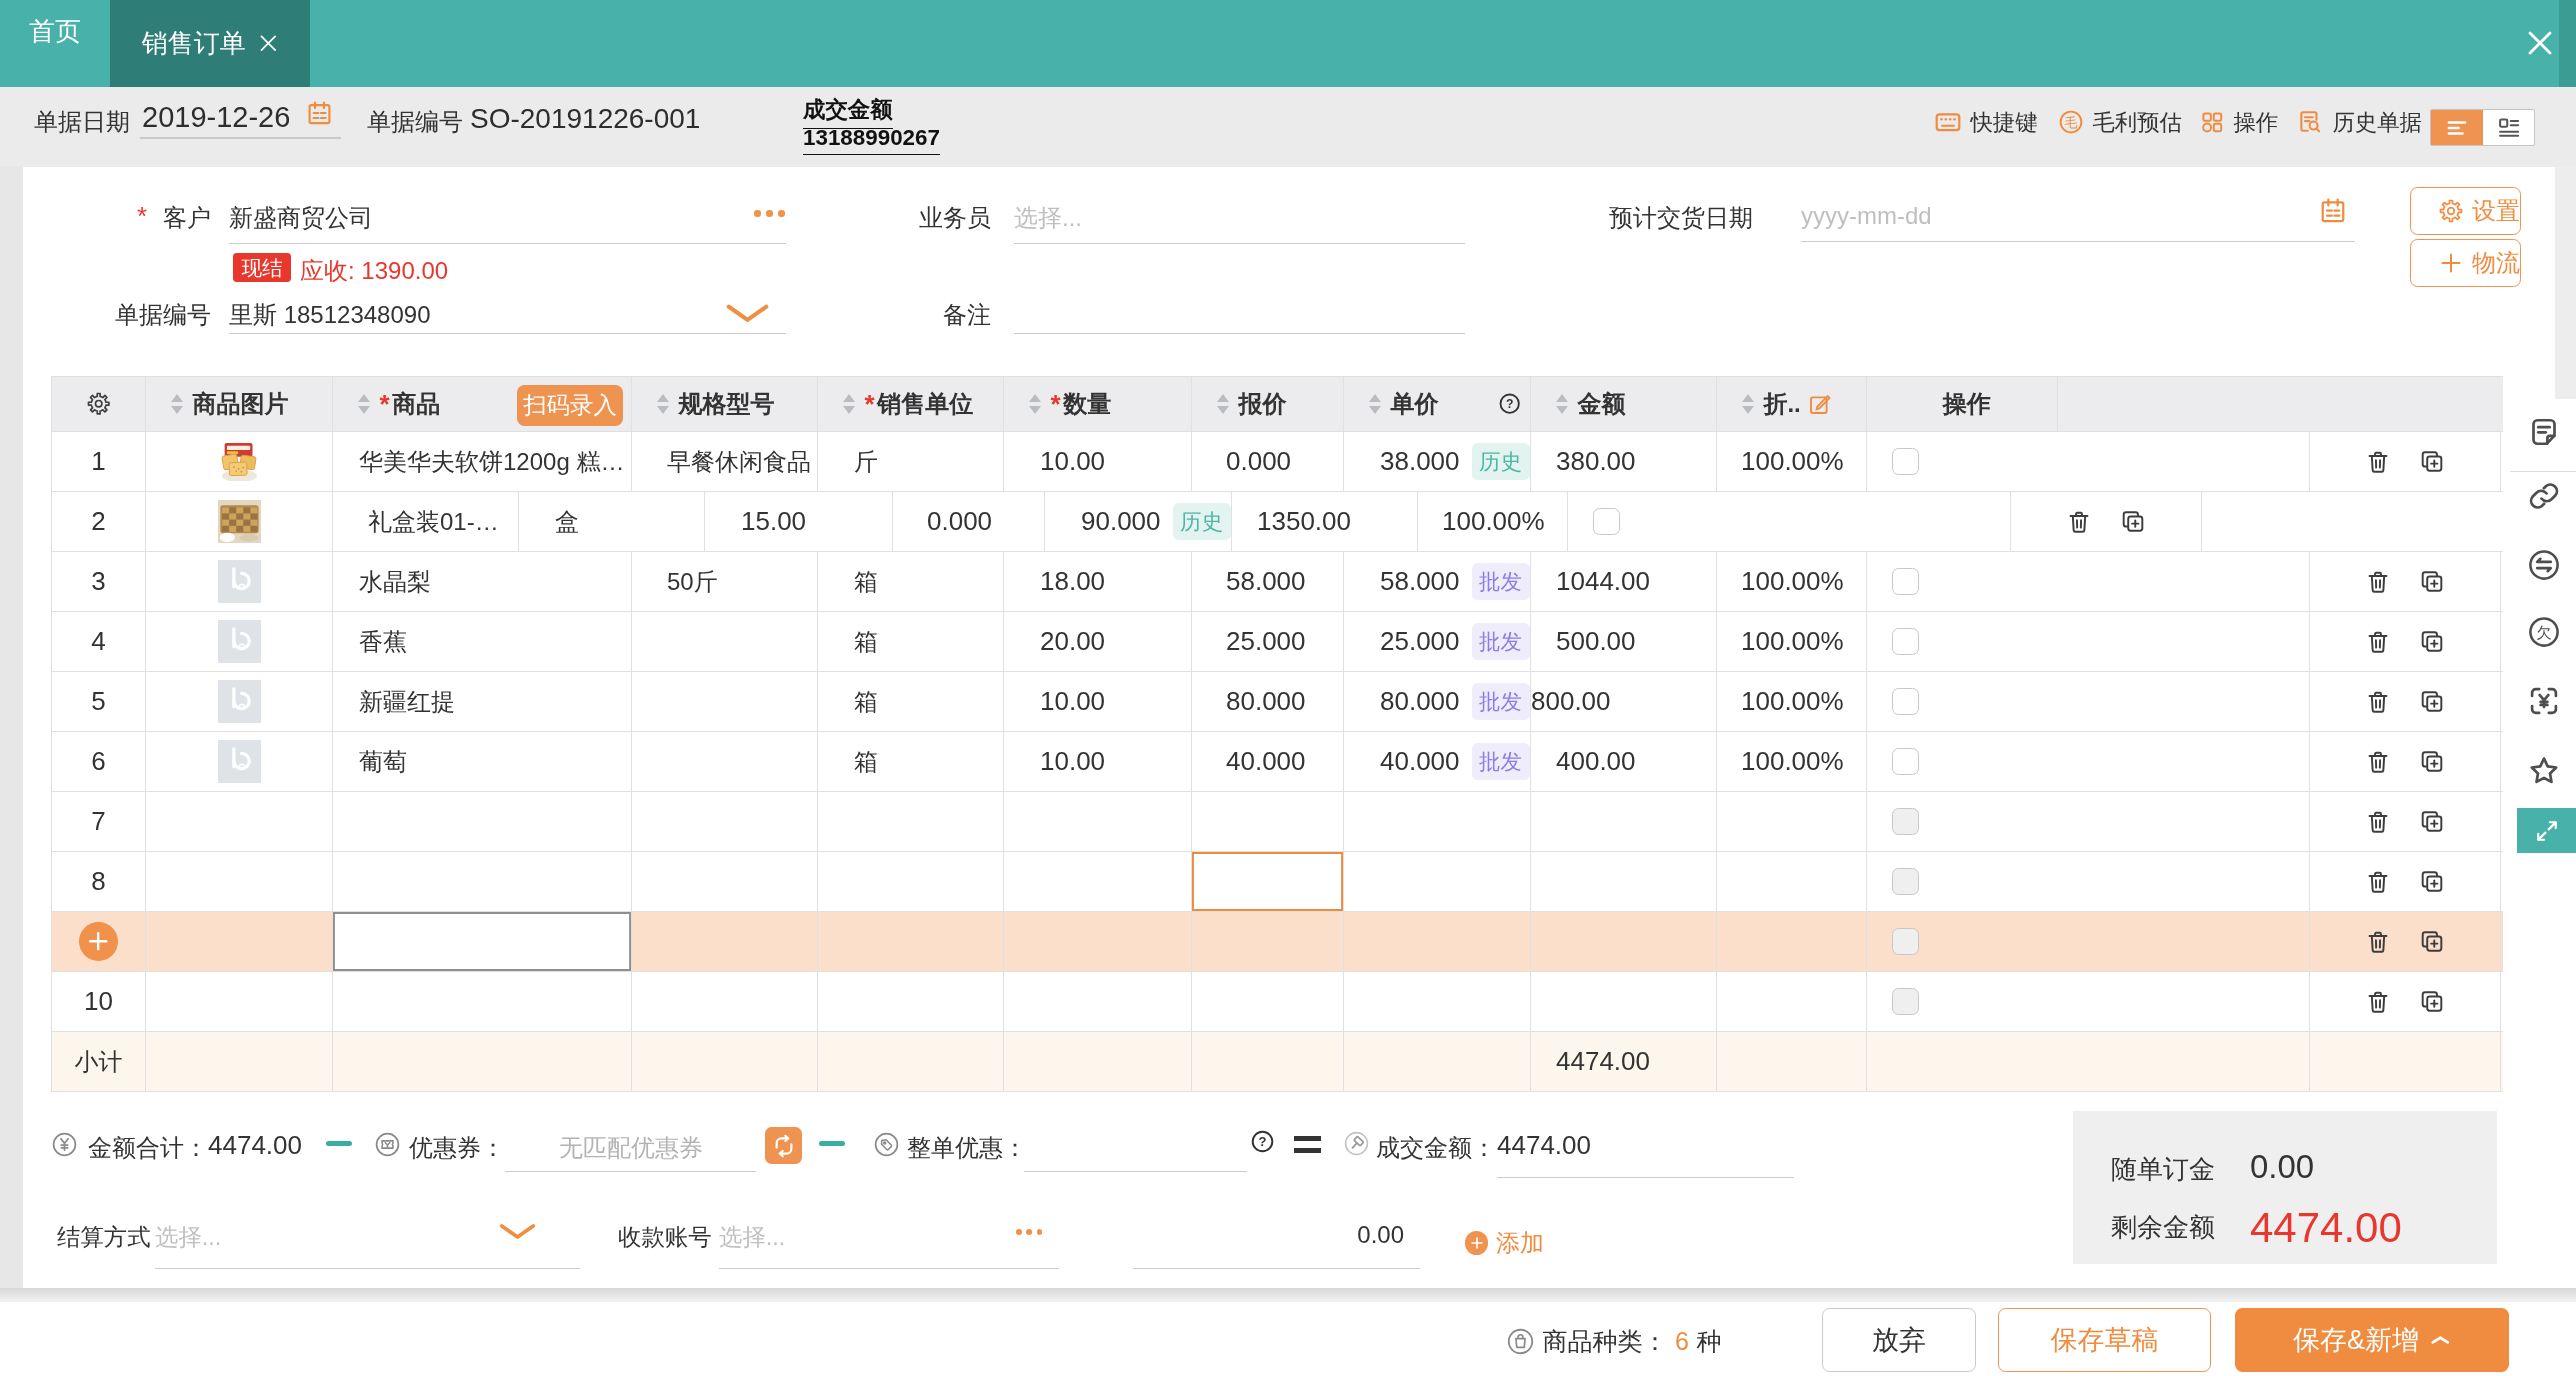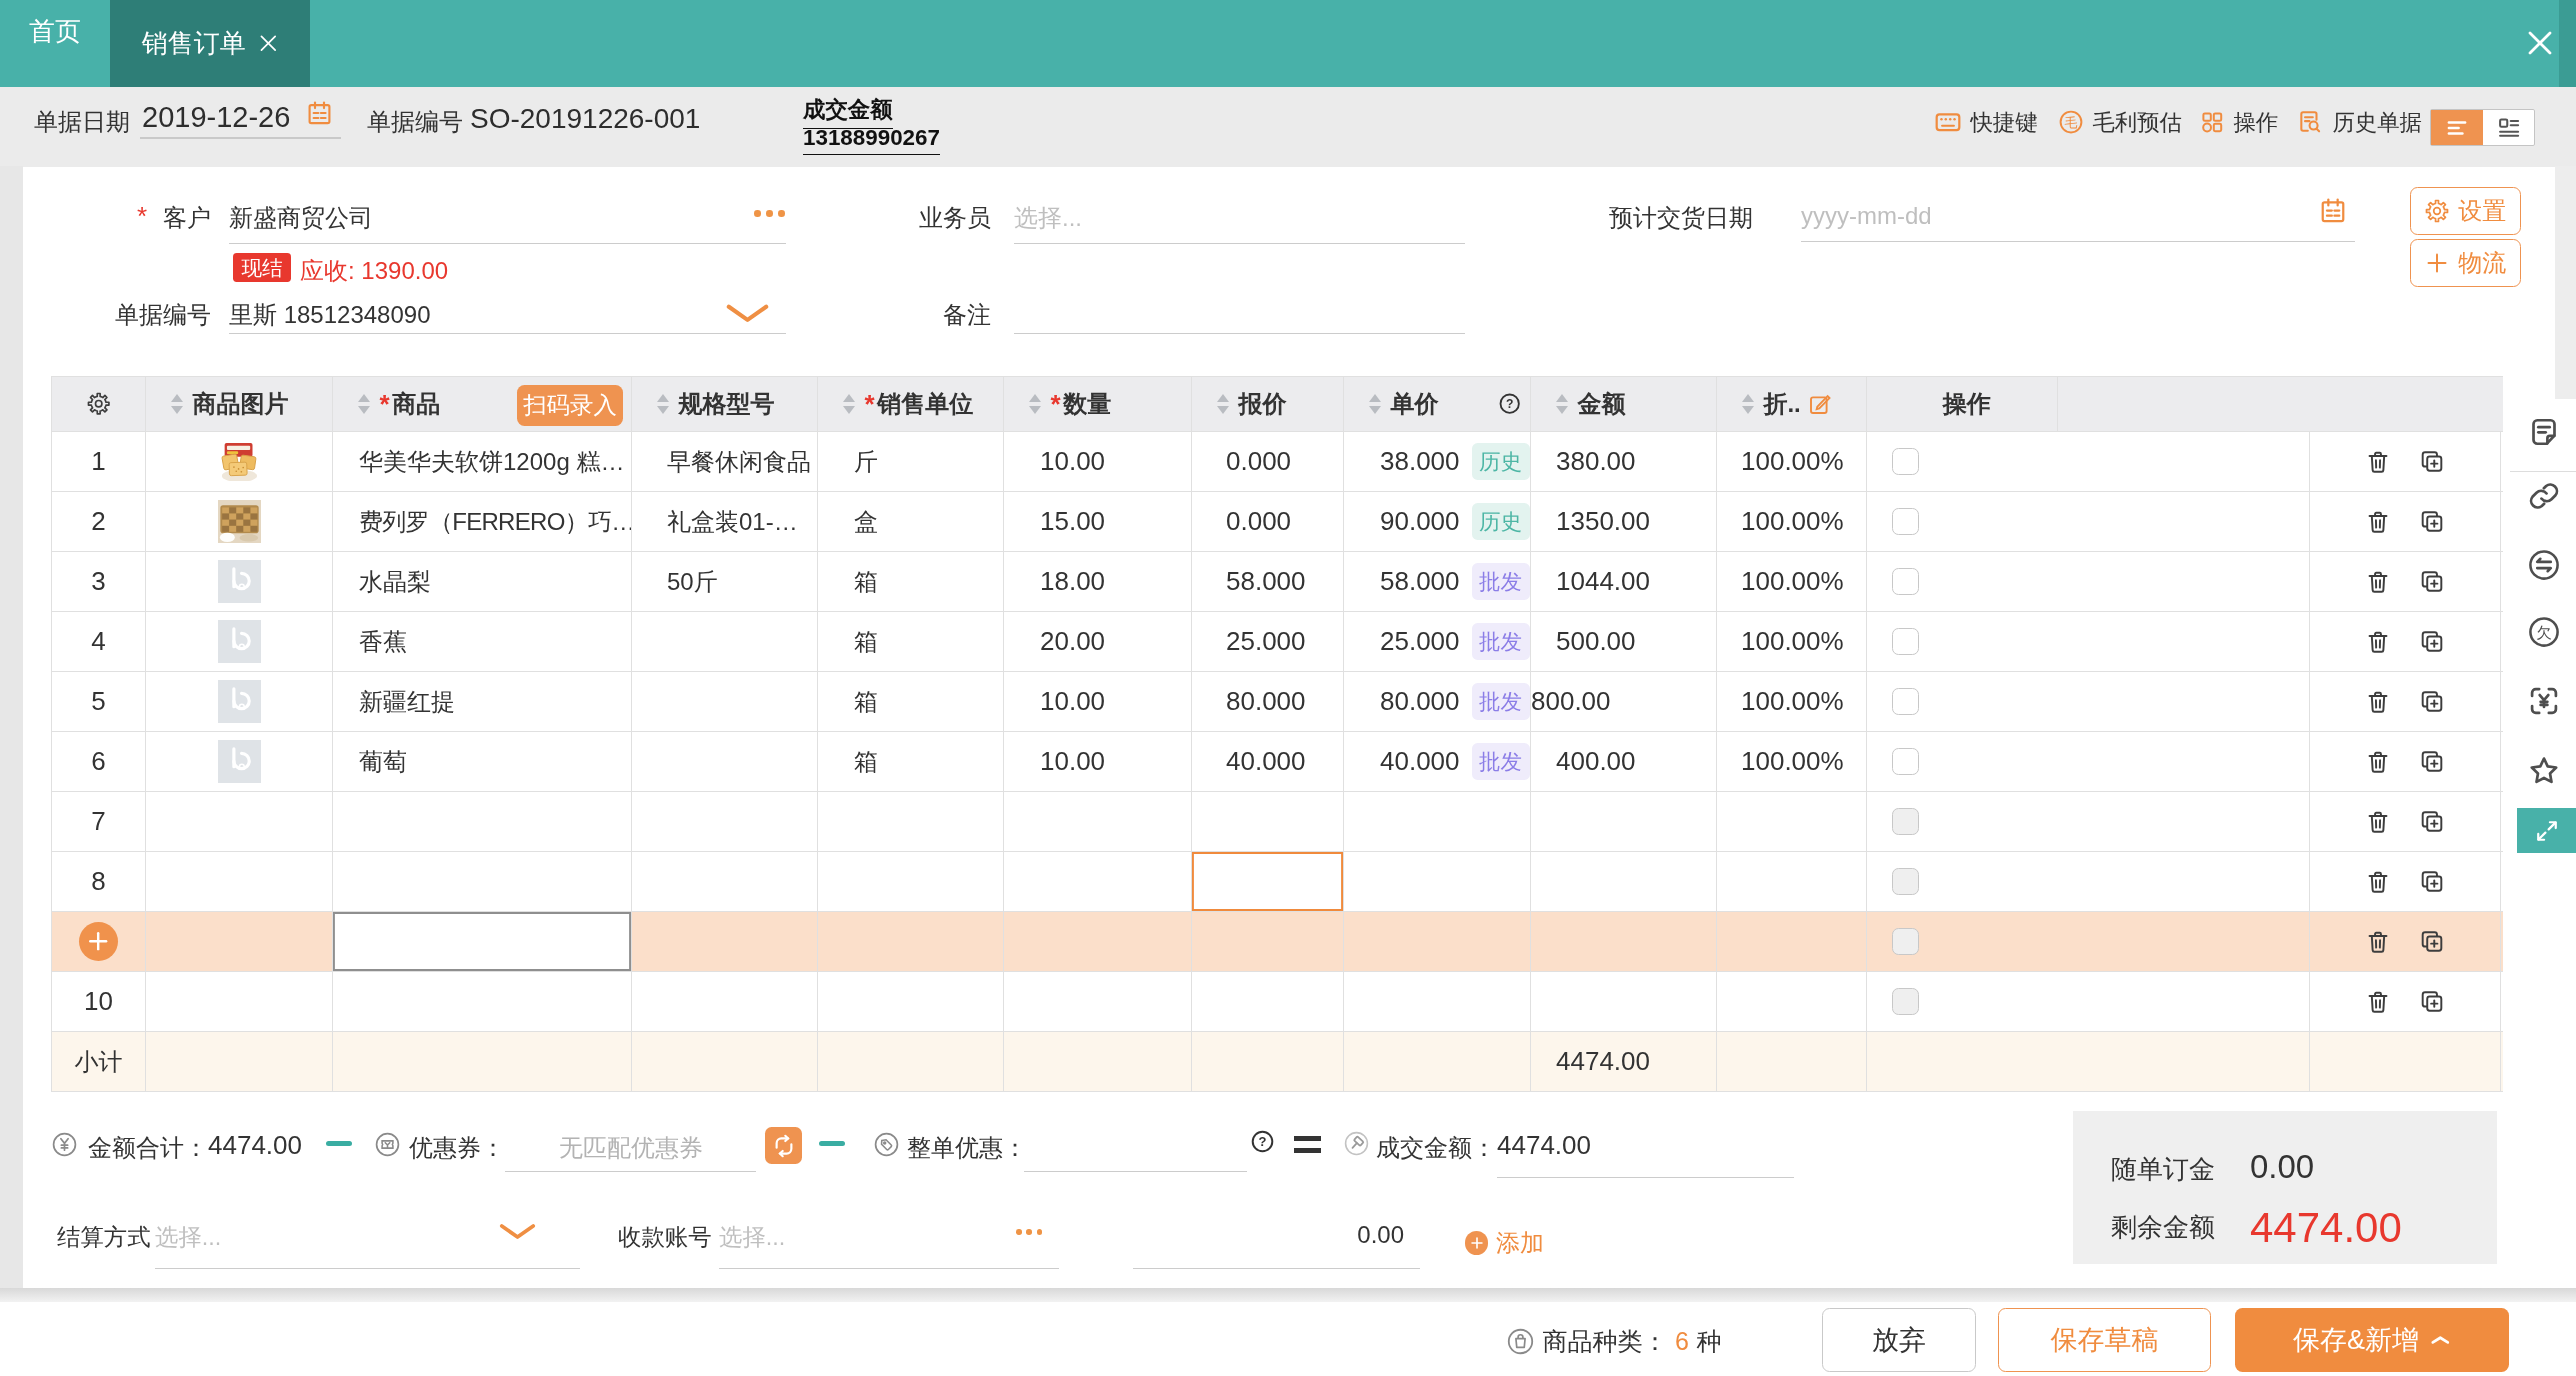--- a/index.html
+++ b/index.html
@@ -24,21 +24,21 @@
 .taghist { color:#4db6a5; background:#e3f3ef; }
 .tagpf { color:#8b7de7; background:#efecfb; }
 .cb { width:27px; height:27px; border:1.9px solid #c8c8c8; border-radius:6.5px; display:inline-block; flex:none; }
 .rnum { font-size:26px; }
 .num { font-size:26px; }
 .pluscirc { width:39px; height:39px; border-radius:50%; background:#f0924c; display:flex; align-items:center; justify-content:center; }
 .lab { position:absolute; font-size:24px; color:#333; }
 .val { position:absolute; font-size:24px; color:#333; }
 .ph { position:absolute; font-size:24px; color:#bfbfbf; }
 .uline { position:absolute; height:0.9px; background:#ccc; }
-.obtn { position:absolute; border:1.9px solid #ef9350; border-radius:7.5px; color:#f08c3f; font-size:24px; display:flex; align-items:center; justify-content:center; gap:9.4px; background:#fff; }
+.obtn { position:absolute; border:1.9px solid #ef9350; border-radius:7.5px; color:#f08c3f; font-size:24px; display:flex; align-items:center; justify-content:flex-end; gap:9.4px; background:#fff; }
 .dot { width:6.5px; height:6.5px; border-radius:50%; background:#ef9446; display:inline-block; }
 .dsm { width:5.6px; height:5.6px; }
 </style></head><body>
 <div class="abs" style="left:0;top:0;width:2576px;height:87px;background:#48b1a9;"></div>
 <div class="abs flex" style="left:0;top:0;width:110px;height:62px;justify-content:center;color:#fff;font-size:26px;">首页</div>
 <div class="abs flex" style="left:110px;top:0;width:200px;height:87px;background:#2e7e77;justify-content:center;color:#fff;font-size:26px;gap:12px;">销售订单 <svg width="20.6" height="20.6" viewBox="0 0 24 24" style="">
       <g stroke="#fff" stroke-width="2.0" stroke-linecap="round">
         <line x1="4" y1="4" x2="20" y2="20"></line>
         <line x1="20" y1="4" x2="4" y2="20"></line>
       </g>
@@ -361,21 +361,20 @@
           <rect x="34.9" y="21.2" width="7.2" height="6.2" fill="#cfa25d"></rect>
           <rect x="4.5" y="27.8" width="7.2" height="6.2" fill="#9a7440"></rect>
           <rect x="12.1" y="27.8" width="7.2" height="6.2" fill="#cfa25d"></rect>
           <rect x="19.7" y="27.8" width="7.2" height="6.2" fill="#9a7440"></rect>
           <rect x="27.3" y="27.8" width="7.2" height="6.2" fill="#cfa25d"></rect>
           <rect x="34.9" y="27.8" width="7.2" height="6.2" fill="#9a7440"></rect>
           <ellipse cx="10" cy="40" rx="8" ry="5" fill="#fdfdfb"></ellipse>
           <ellipse cx="33" cy="40.5" rx="10" ry="4" fill="#d9c9ad"></ellipse>
         </svg>
       </div>
-      <div class="tc" style="width:299px;padding-left:26px;letter-spacing:-0.7px;">费列罗（FERRERO）巧…</div>
       <div class="tc" style="width:186px;padding-left:35px;">礼盒装01-…</div>
       <div class="tc" style="width:186px;padding-left:36px;">盒</div>
       <div class="tc num" style="width:188px;padding-left:36px;">15.00</div>
       <div class="tc num" style="width:152px;padding-left:34px;">0.000</div>
       <div class="tc num" style="width:187px;padding-left:36px;">90.000<span class="tag taghist">历史</span></div>
       <div class="tc num" style="width:186px;padding-left:25px;">1350.00</div>
       <div class="tc num" style="width:150px;padding-left:24px;">100.00%</div>
       <div class="tc" style="width:443px;padding-left:25px;">
         <span class="cb" style="background:#fff;"></span>
       </div>

